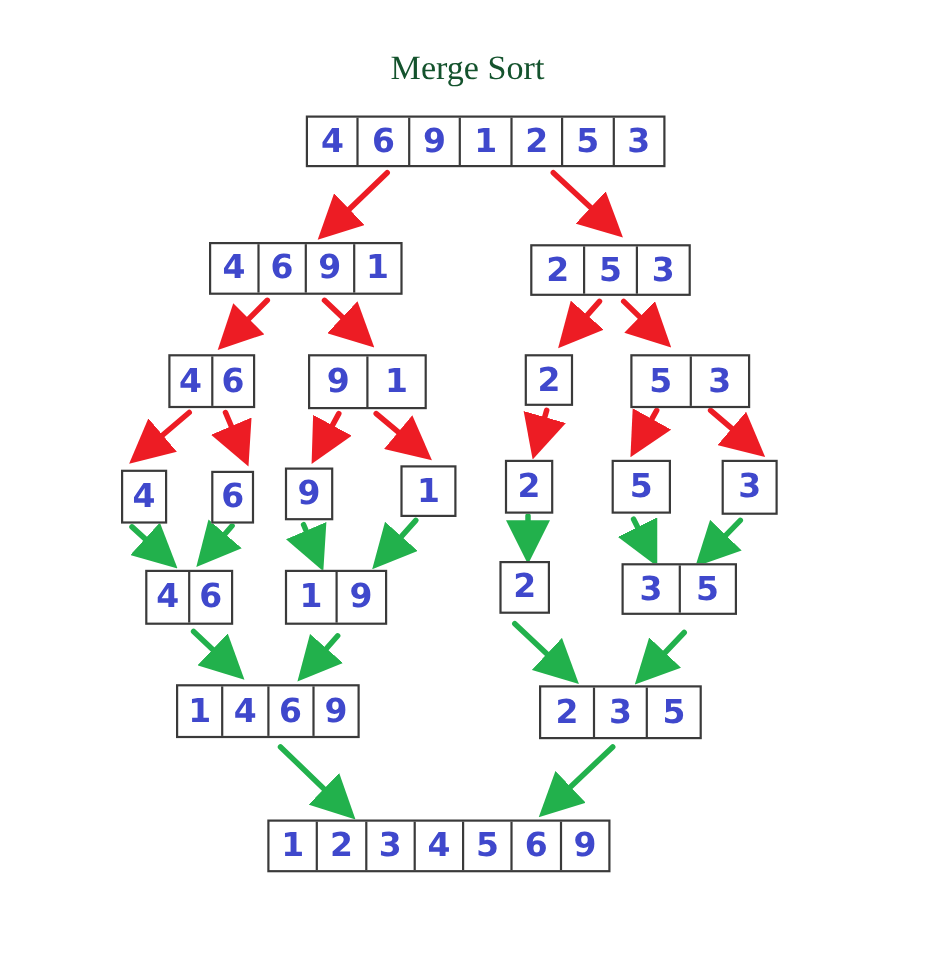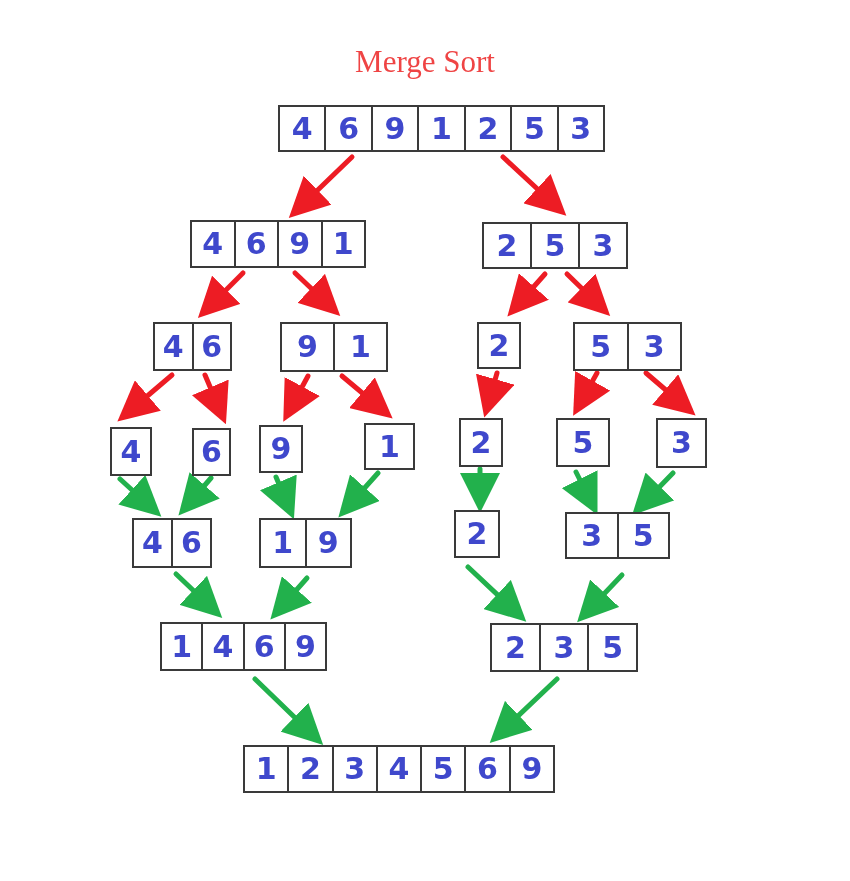--- a/index.html
+++ b/index.html
@@ -1,19 +1,19 @@
 <!DOCTYPE html>
 <html><head>
 <meta charset="utf-8">
 <style>
   html,body{margin:0;padding:0;background:#fff;}
   #canvas{position:relative;width:850px;height:881px;background:#ffffff;overflow:hidden;
           font-family:"DejaVu Sans",sans-serif;}
   .title{position:absolute;top:44px;left:0;width:100%;text-align:center;
-         font-family:"Liberation Serif",serif;font-size:31px;color:#ef4444;}
+         font-family:"Liberation Serif",serif;font-size:31px;color:#14532d;}
   .node{position:absolute;display:flex;border:2px solid var(--box_border,#3a3a3a);
         background:#fff;box-sizing:border-box;}
   .cell{flex:1;display:flex;align-items:center;justify-content:center;
         border-left:2px solid var(--box_border,#3a3a3a);
         color:var(--digit,#3f48cc);font-size:30px;font-weight:bold;
         font-family:"DejaVu Sans",sans-serif;line-height:1;}
   .cell:first-child{border-left:none;}
   #arrows{position:absolute;left:0;top:0;pointer-events:none;}
   line.arrow{stroke-width:5;stroke-linecap:round;}
   line.split{stroke:var(--split_arrow,#ed1c24);}

